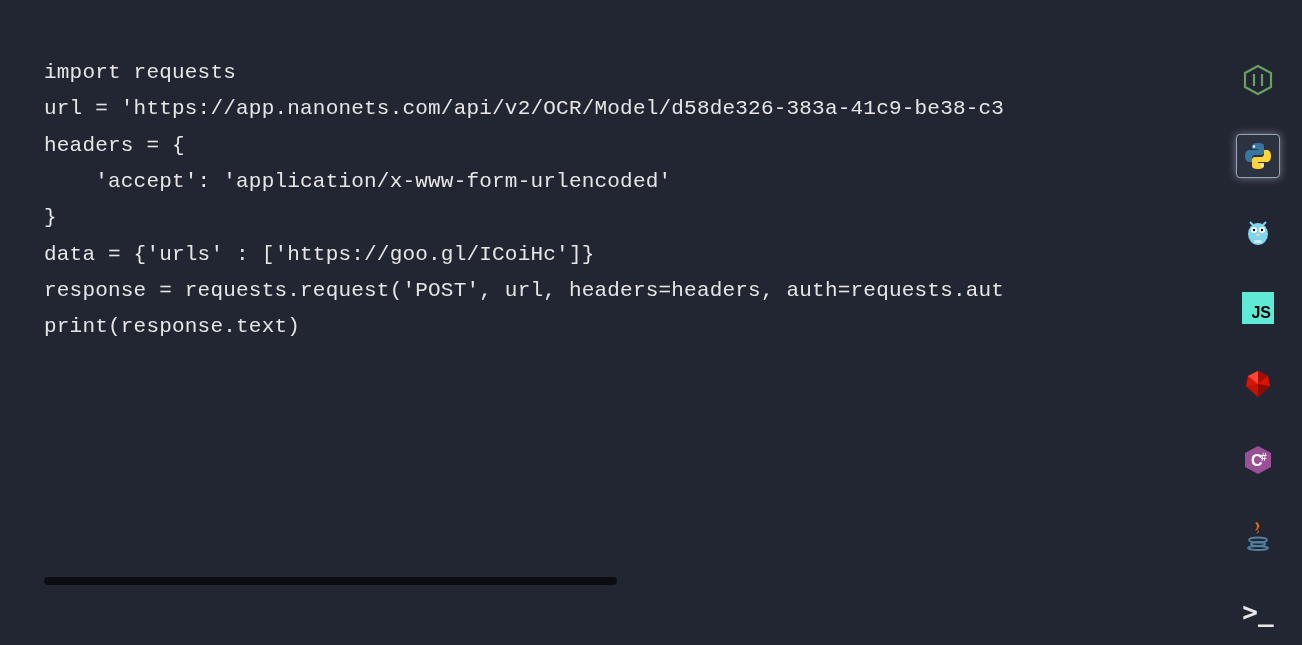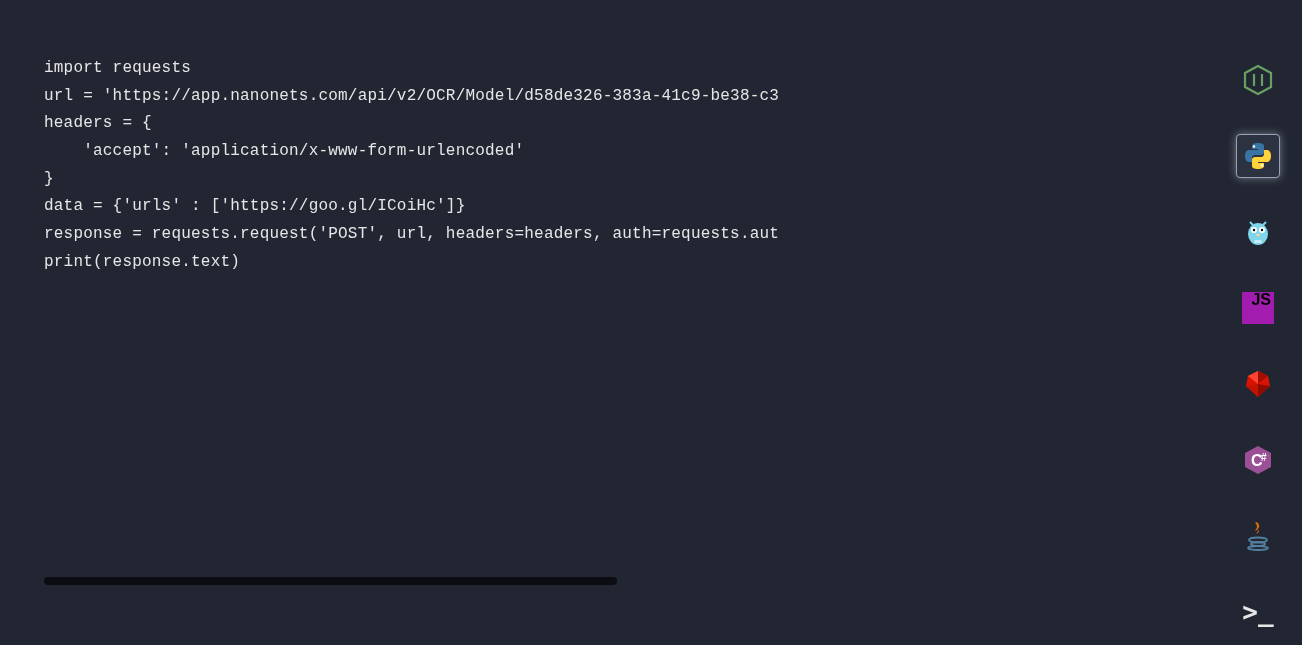--- a/index.html
+++ b/index.html
@@ -7,21 +7,21 @@
   body {
     background: #222632;
     font-family: 'Consolas', 'Menlo', 'Monaco', 'Courier New', monospace;
     color: #e6e6e6;
     position: relative;
   }
   .code-area {
     padding: 55px 44px 30px 44px;
     width: 1200px;
     height: 100%;
-    font-size: 16px;
+    font-size: 21px;
     line-height: 1.73;
     white-space: pre;
     overflow: hidden;
     color: #e6e6e6;
     letter-spacing: 0.2px;
   }
   .code-line { display: block; }
   .scrollbar-horizontal {
     position: absolute;
     left: 44px;
@@ -50,30 +50,30 @@
     border-radius: 4px;
     cursor: pointer;
   }
   .lang-btn.selected {
     background: #2d3240;
     border: 1px solid #9aa3b5;
     box-shadow: 0 0 8px rgba(200,210,230,0.5);
   }
   .lang-btn svg { width: 32px; height: 32px; display:block; }
   .js-tile {
-    background: #a21caf;
+    background: #5eead4;
     width: 32px; height: 32px;
     font-family: Arial, sans-serif;
     font-weight: 700;
     font-size: 16px;
     color: #000;
     display: flex;
     align-items: flex-end;
     justify-content: flex-end;
-    padding: 15px 3px;
+    padding: 2px 3px;
   }
   .term-prompt {
     font-family: 'Consolas', monospace;
     font-size: 26px;
     font-weight: 700;
     color: #e6e6e6;
   }
 </style>
 </head>
 <body>

